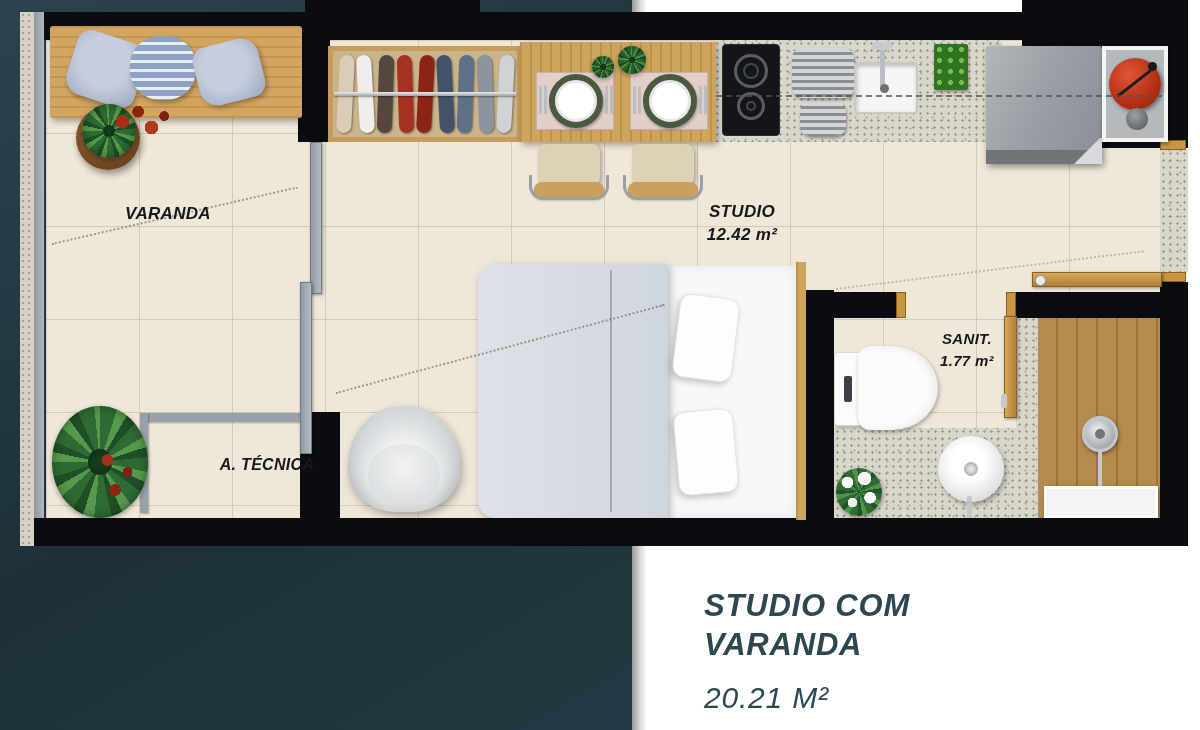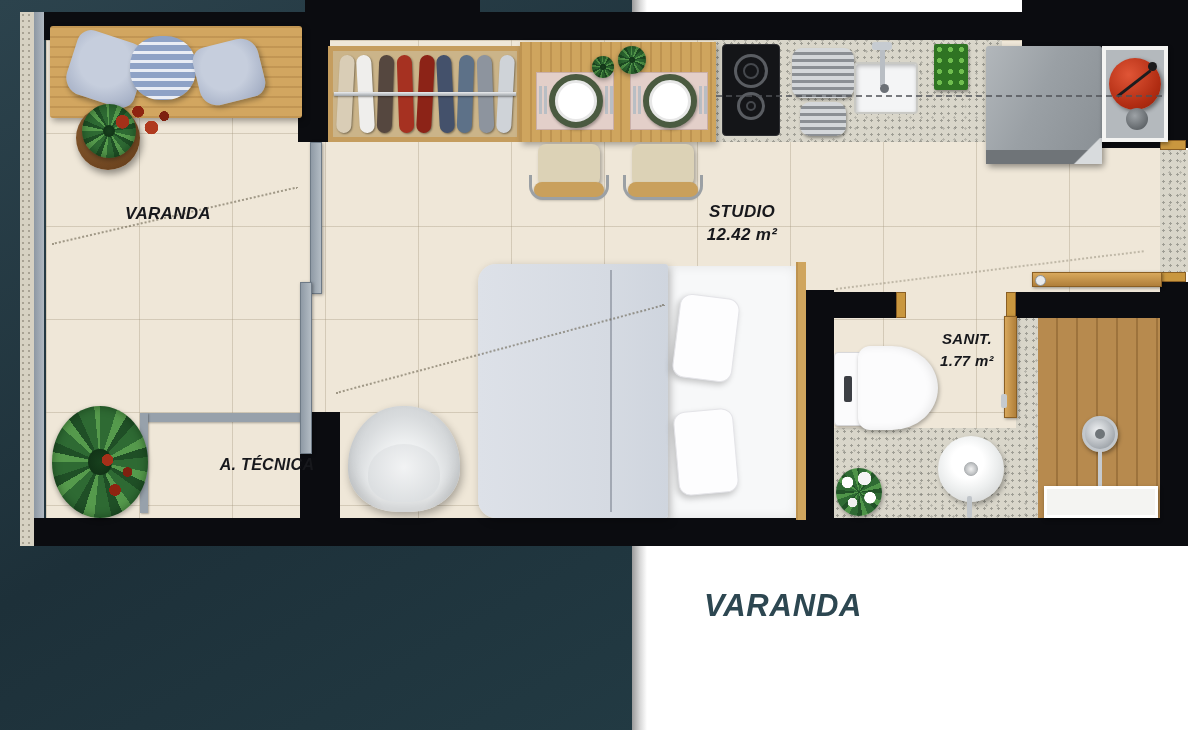--- a/index.html
+++ b/index.html
@@ -363,16 +363,18 @@
     <div class="room-label" id="label-sanit">
       <div>SANIT.</div>
       <div>1.77 m²</div>
     </div>
     <div class="room-label" id="label-tecnica">
       <div>A. TÉCNICA</div>
     </div>
   </div>
 
   <div class="abs" id="caption">
+    <div class="caption-title">STUDIO COM</div>
     <div class="caption-title">VARANDA</div>
+    <div id="caption-area">20.21 M²</div>
   </div>
 
 </div>
 
 </body></html>

